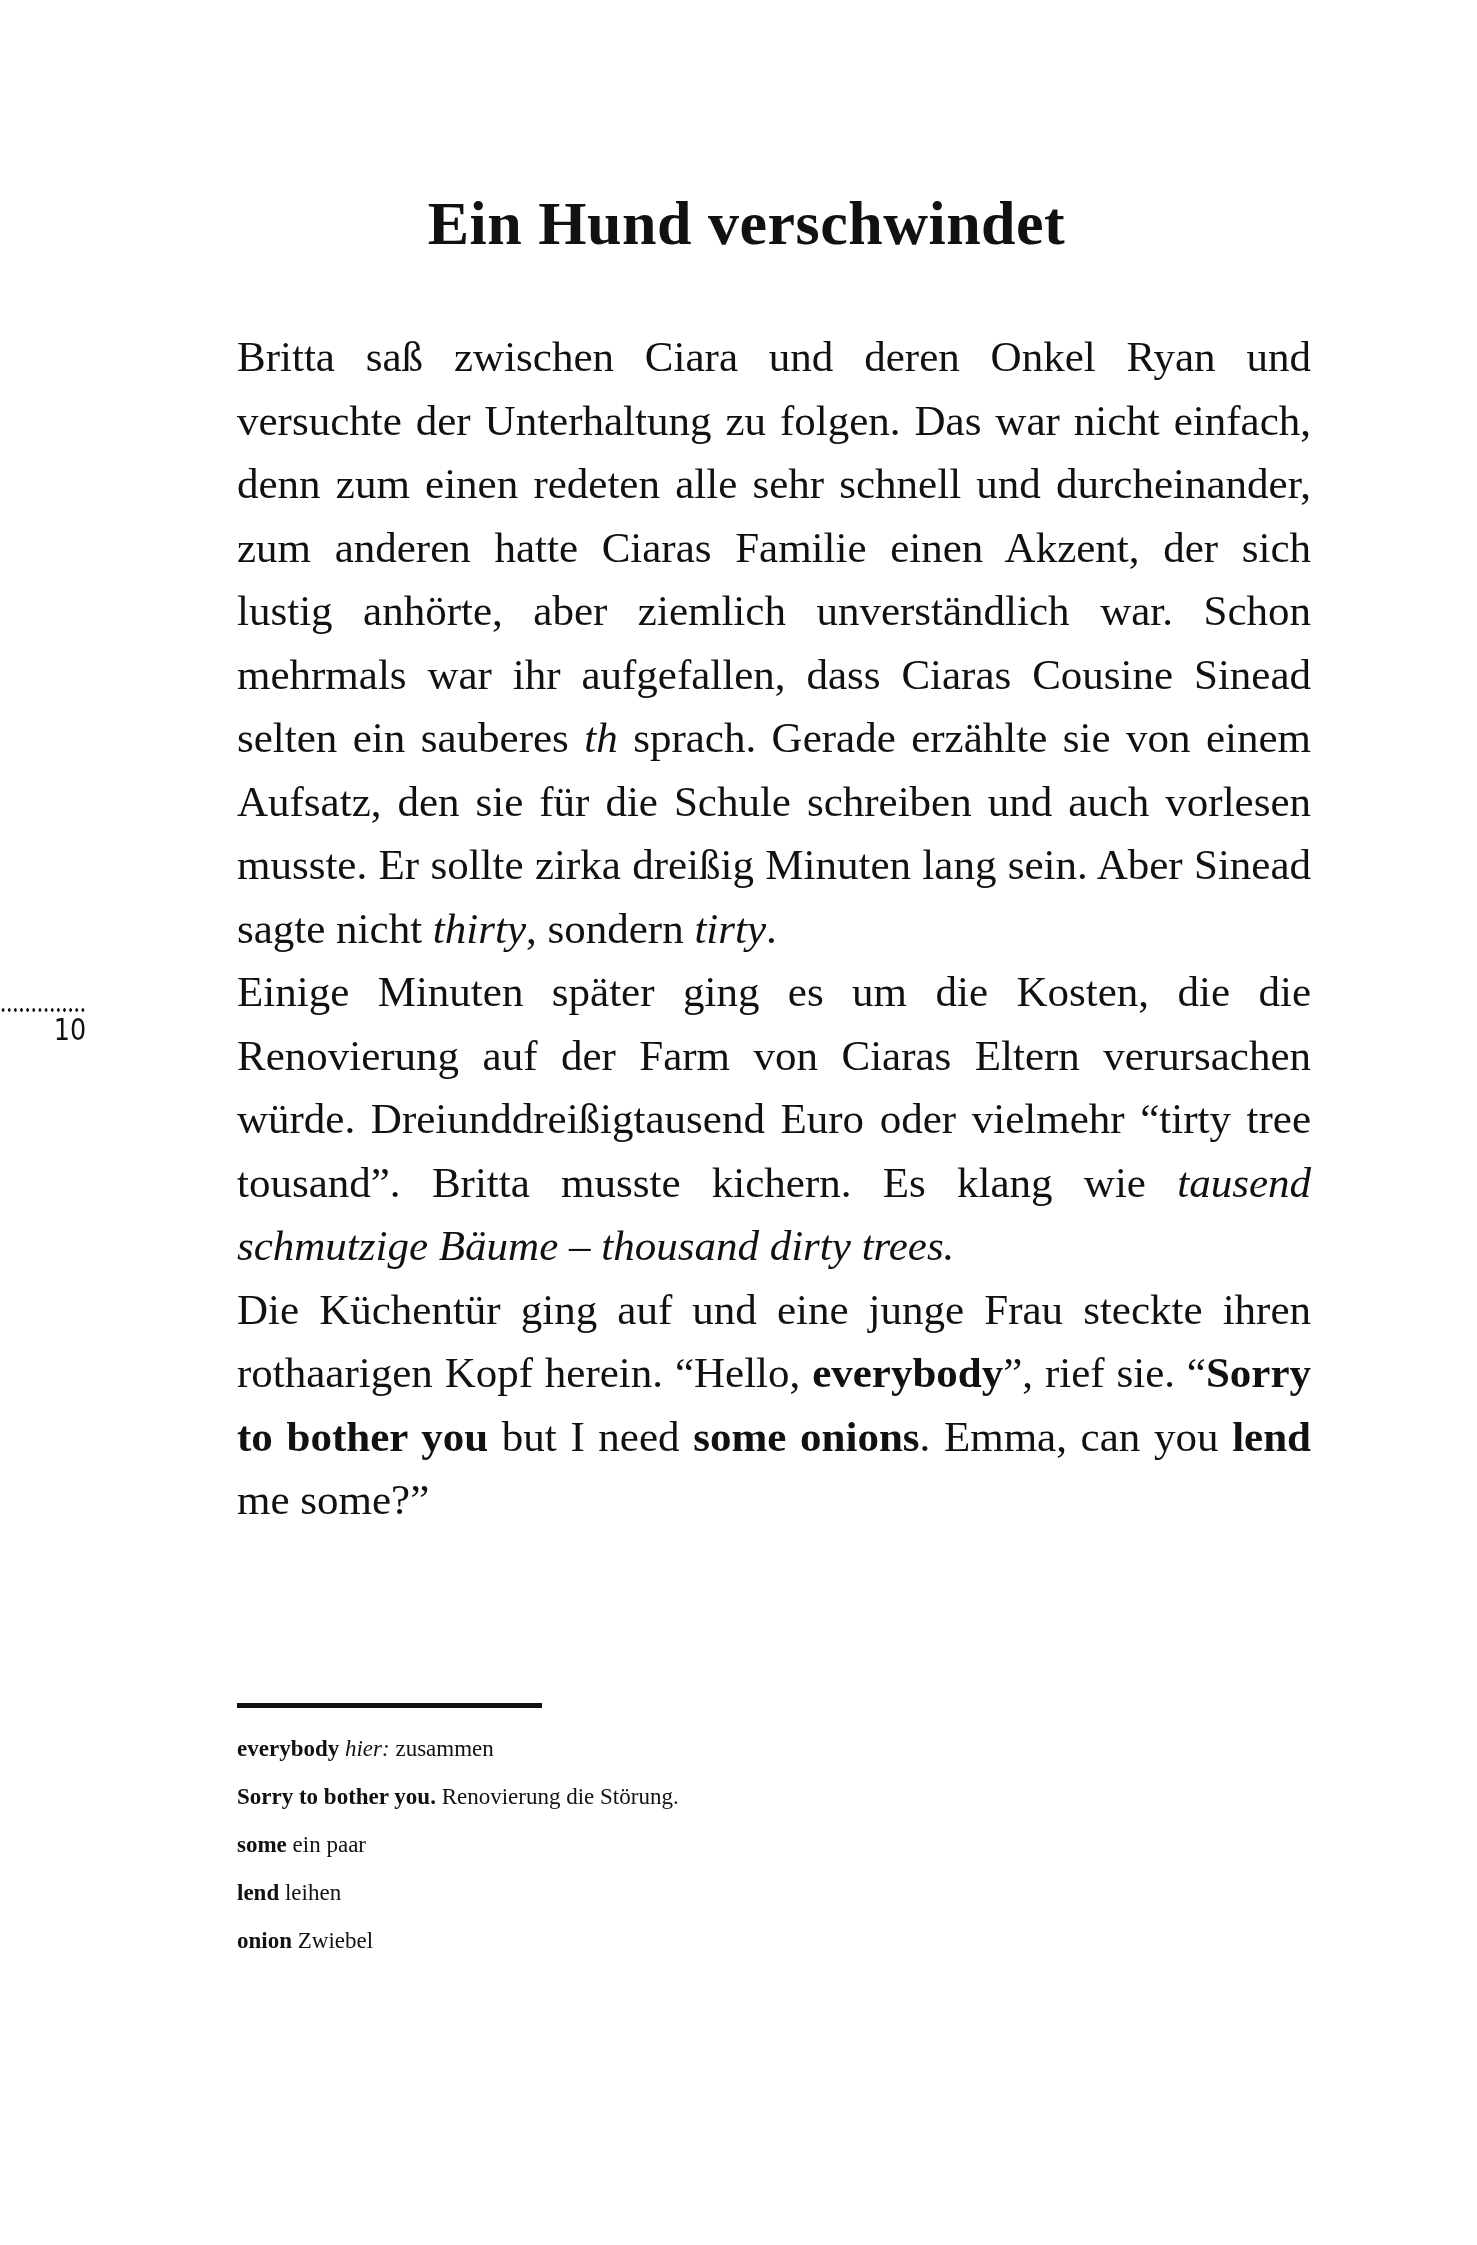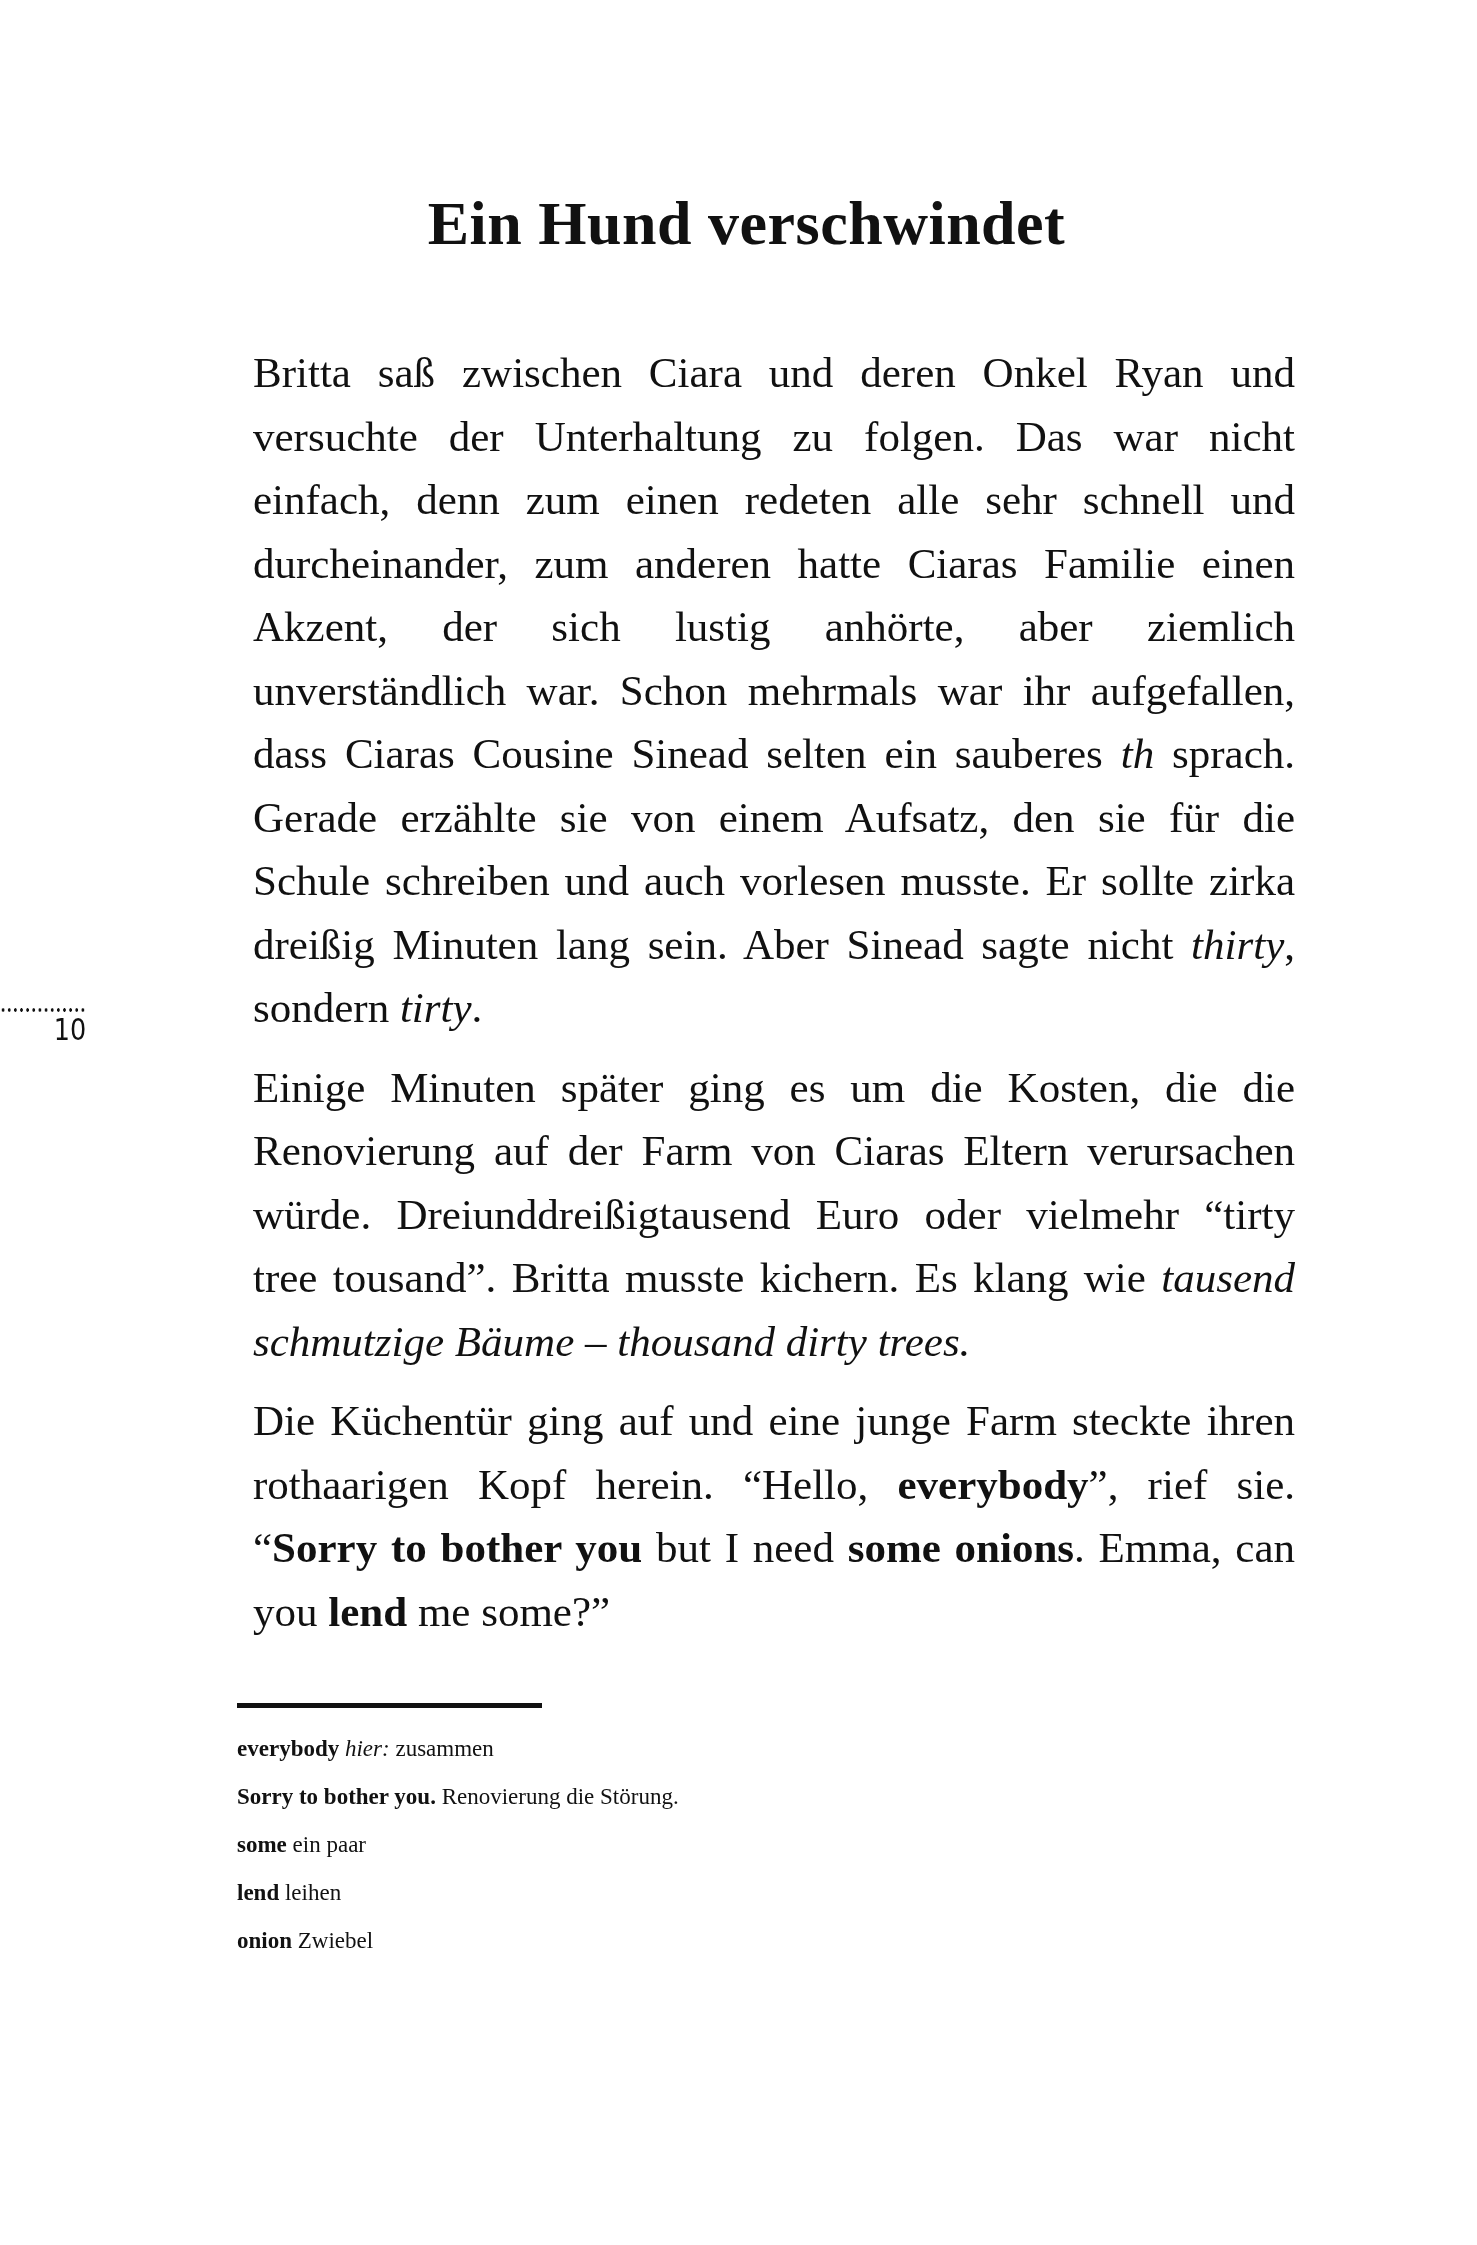--- a/index.html
+++ b/index.html
@@ -11,21 +11,21 @@
     .title {
       position: absolute; left: 8px; width: 1477px; top: 188px;
       text-align: center; font-weight: bold; font-size: 62px; letter-spacing: 0.5px;
       margin: 0;
     }
     .body-text {
       position: absolute; left: 237px; width: 1074px; top: 325px;
       font-size: 43px; line-height: 63.5px; text-align: justify;
       margin: 0;
     }
-    .body-text p { margin: 16px; }
+    .body-text p { margin: 0; }
     .body-text i { font-style: italic; }
     .body-text b { font-weight: bold; }
     .page-marker {
       position: absolute; left: 0; top: 1008px; width: 86px;
     }
     .page-dots {
       height: 4px; width: 86px;
       background-image: radial-gradient(circle, #111 1.6px, transparent 1.8px);
       background-size: 6.15px 4px; background-repeat: repeat-x;
     }
@@ -51,21 +51,21 @@
 <h1 class="title">Ein Hund verschwindet</h1>
 
 <div class="body-text">
   <p>
     <span>Britta saß zwischen Ciara und deren Onkel Ryan und versuchte der Unterhaltung zu folgen. Das war nicht einfach, denn zum einen redeten alle sehr schnell und durcheinander, zum anderen hatte Ciaras Familie einen Akzent, der sich lustig anhörte, aber ziemlich unverständlich war. Schon mehrmals war ihr aufgefallen, dass Ciaras Cousine Sinead selten ein sauberes </span><i>th</i><span> sprach. Gerade erzählte sie von einem Aufsatz, den sie für die Schule schreiben und auch vorlesen musste. Er sollte zirka dreißig Minuten lang sein. Aber Sinead sagte nicht </span><i>thirty</i><span>, sondern </span><i>tirty</i><span>.</span>
   </p>
   <p>
     <span>Einige Minuten später ging es um die Kosten, die die Renovierung auf der Farm von Ciaras Eltern verursachen würde. Dreiunddreißigtausend Euro oder vielmehr “tirty tree tousand”. Britta musste kichern. Es klang wie </span><i>tausend schmutzige Bäume –  thousand dirty trees.</i>
   </p>
   <p>
-    <span>Die Küchentür ging auf und eine junge Farm steckte ihren rothaarigen Kopf herein. “Hello, </span><b>everybody</b><span>”, rief sie. “</span><b>Sorry to bother you</b><span> but I need </span><b>some onions</b><span>. Emma, can you </span><b>lend</b><span> me some?”</span>
+    <span>Die Küchentür ging auf und eine junge Frau steckte ihren rothaarigen Kopf herein. “Hello, </span><b>everybody</b><span>”, rief sie. “</span><b>Sorry to bother you</b><span> but I need </span><b>some onions</b><span>. Emma, can you </span><b>lend</b><span> me some?”</span>
   </p>
 </div>
 
 <div class="page-marker">
   <div class="page-dots"></div>
   <div class="page-number">10</div>
 </div>
 
 <div class="rule"></div>
 

